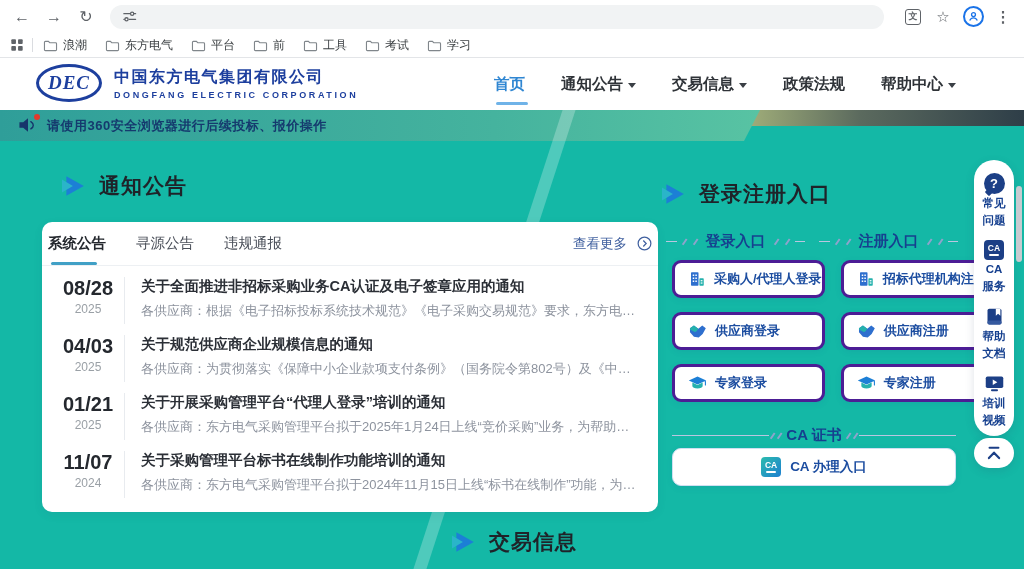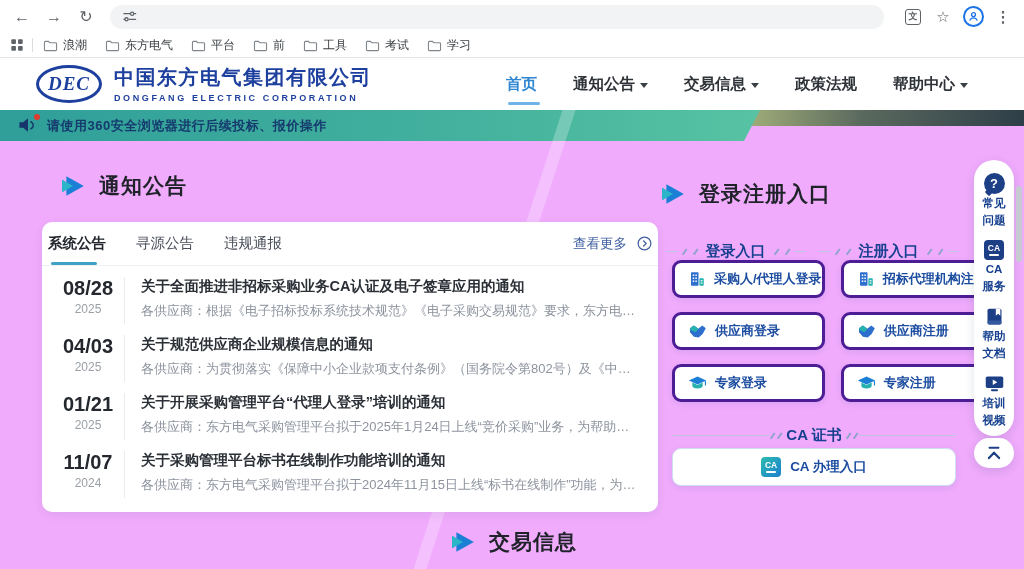--- a/index.html
+++ b/index.html
@@ -28,33 +28,33 @@
   .bm-divider { width:1px; height:14px; background:#dadce0; margin:0 10px 0 8px; }
   .bookmark { display:flex; align-items:center; gap:5px; margin-right:18px; cursor:pointer; }
   .bookmark span { font-size:12px; color:#3c4043; }
 
   
   .site-header { position:absolute; top:59px; left:0; right:0; height:51px; background:#fff; }
   .logo-wrap { position:absolute; left:36px; top:5px; display:flex; align-items:center; gap:12px; }
   .logo-oval { width:66px; height:38px; border:3px solid #1d3f9e; border-radius:50%; display:flex;
                align-items:center; justify-content:center; }
   .logo-oval b { font-family:"Liberation Serif", serif; font-style:italic; font-size:19px; color:#1d3f9e; letter-spacing:1px; }
-  .company .cn { font-size:20px; font-weight:bold; color:#1d3f9e; letter-spacing:1.5px; }
+  .company .cn { font-size:16px; font-weight:bold; color:#1d3f9e; letter-spacing:1.5px; }
   .company .en { font-size:9px; font-weight:bold; color:#1d3f9e; letter-spacing:2.6px; margin-top:2px; }
-  .mainnav { position:absolute; right:56px; top:0; height:51px; display:flex; align-items:center; gap:36px; }
+  .mainnav { position:absolute; right:68px; top:0; height:51px; display:flex; align-items:center; gap:36px; }
   .nav-item { position:relative; display:flex; align-items:center; gap:5px; font-size:15.5px; font-weight:bold;
               color:#2f3338; cursor:pointer; padding:6px 0; }
   .nav-item.active { color:#2f86d2; }
   .nav-item.active::after { content:""; position:absolute; left:2px; bottom:-4px; width:32px; height:3px;
                             background:#6fb3e8; border-radius:2px; }
   .caret { width:0; height:0; border-left:4.5px solid transparent; border-right:4.5px solid transparent;
            border-top:5.5px solid #3a3f45; margin-top:2px; }
 
   
-  .page-body { position:absolute; top:110px; left:0; right:0; bottom:0; background:#f0abfc;text-decoration:underline; }
+  .page-body { position:absolute; top:110px; left:0; right:0; bottom:0; background:#14b8a6;text-decoration:underline; }
   .hero-photo { position:absolute; top:0; left:0; right:0; height:16px;
     background:linear-gradient(90deg,#3d4c54 0%,#6b7b6a 12%,#b7a37a 24%,#8aa06a 36%,#c9b98a 48%,#55656e 60%,#a7b47c 72%,#5b6a5e 84%,#2e3e48 100%); }
   .ribbon { position:absolute; top:0; left:0; width:760px; height:31px;
             background:linear-gradient(90deg,#2f9e99 0%,#45b39e 65%,#58c3a3 100%);
             clip-path:polygon(0 0,100% 0,calc(100% - 16px) 100%,0 100%);
             display:flex; align-items:center; padding-left:18px; }
   .ribbon-slash { position:absolute; left:488px; top:0; bottom:0; width:13px;
                   background:rgba(255,255,255,0.25); transform:skewX(-18deg); }
   .speaker-wrap { position:relative; width:20px; height:17px; margin-right:9px; }
   .red-dot { position:absolute; top:-3px; right:-2px; width:6px; height:6px; background:#e23b2e; border-radius:50%; }
@@ -79,21 +79,21 @@
   .ndate .y { font-size:12px; color:#9aa0a6; margin-top:2px; }
   .nbody { flex:1; border-left:1px solid #e8ebef; padding-left:16px; min-width:0; }
   .nbody .ti { font-size:14.5px; font-weight:bold; color:#2b2f36; white-space:nowrap; overflow:hidden; text-overflow:ellipsis; }
   .nbody .de { font-size:13px; color:#8d939e; margin-top:6px; white-space:nowrap; overflow:hidden; text-overflow:ellipsis; }
 
   
   .subhead-row { position:absolute; left:666px; top:120px; width:292px; display:flex; gap:14px; }
   .subhead { flex:1; display:flex; align-items:center; gap:4px; }
   .subhead .line { flex:1; height:1px; background:#b9c6e0; }
   .tick { width:7px; height:1.6px; background:#8fa3cc; transform:rotate(-55deg); }
-  .subhead .lb { font-size:15px; font-weight:bold; color:#16408f; margin:12px 3px; white-space:nowrap; }
+  .subhead .lb { font-size:15px; font-weight:bold; color:#16408f; margin:2px 3px; white-space:nowrap; }
   .btn-grid { position:absolute; left:672px; top:150px; width:284px; display:grid;
               grid-template-columns:1fr 1fr; gap:14px 16px; }
   .pbtn { height:38px; background:#fff; border:3px solid #4c1d95; border-radius:9px;
           box-shadow:0 2px 6px rgba(30,80,150,0.10); display:flex; align-items:center;
           padding-left:13px; gap:8px; cursor:pointer; }
   .pbtn span { font-size:13px; font-weight:bold; color:#1c4da0; white-space:nowrap; }
   .ca-head { position:absolute; left:672px; top:316px; width:284px; display:flex; align-items:center; }
   .ca-head .line { flex:1; height:1px; background:#b9c6e0; }
   .ca-head .lb { font-size:15px; font-weight:bold; color:#16408f; margin:0 3px; white-space:nowrap; }
   .ca-btn { position:absolute; left:672px; top:338px; width:284px; height:38px; background:#fff;

